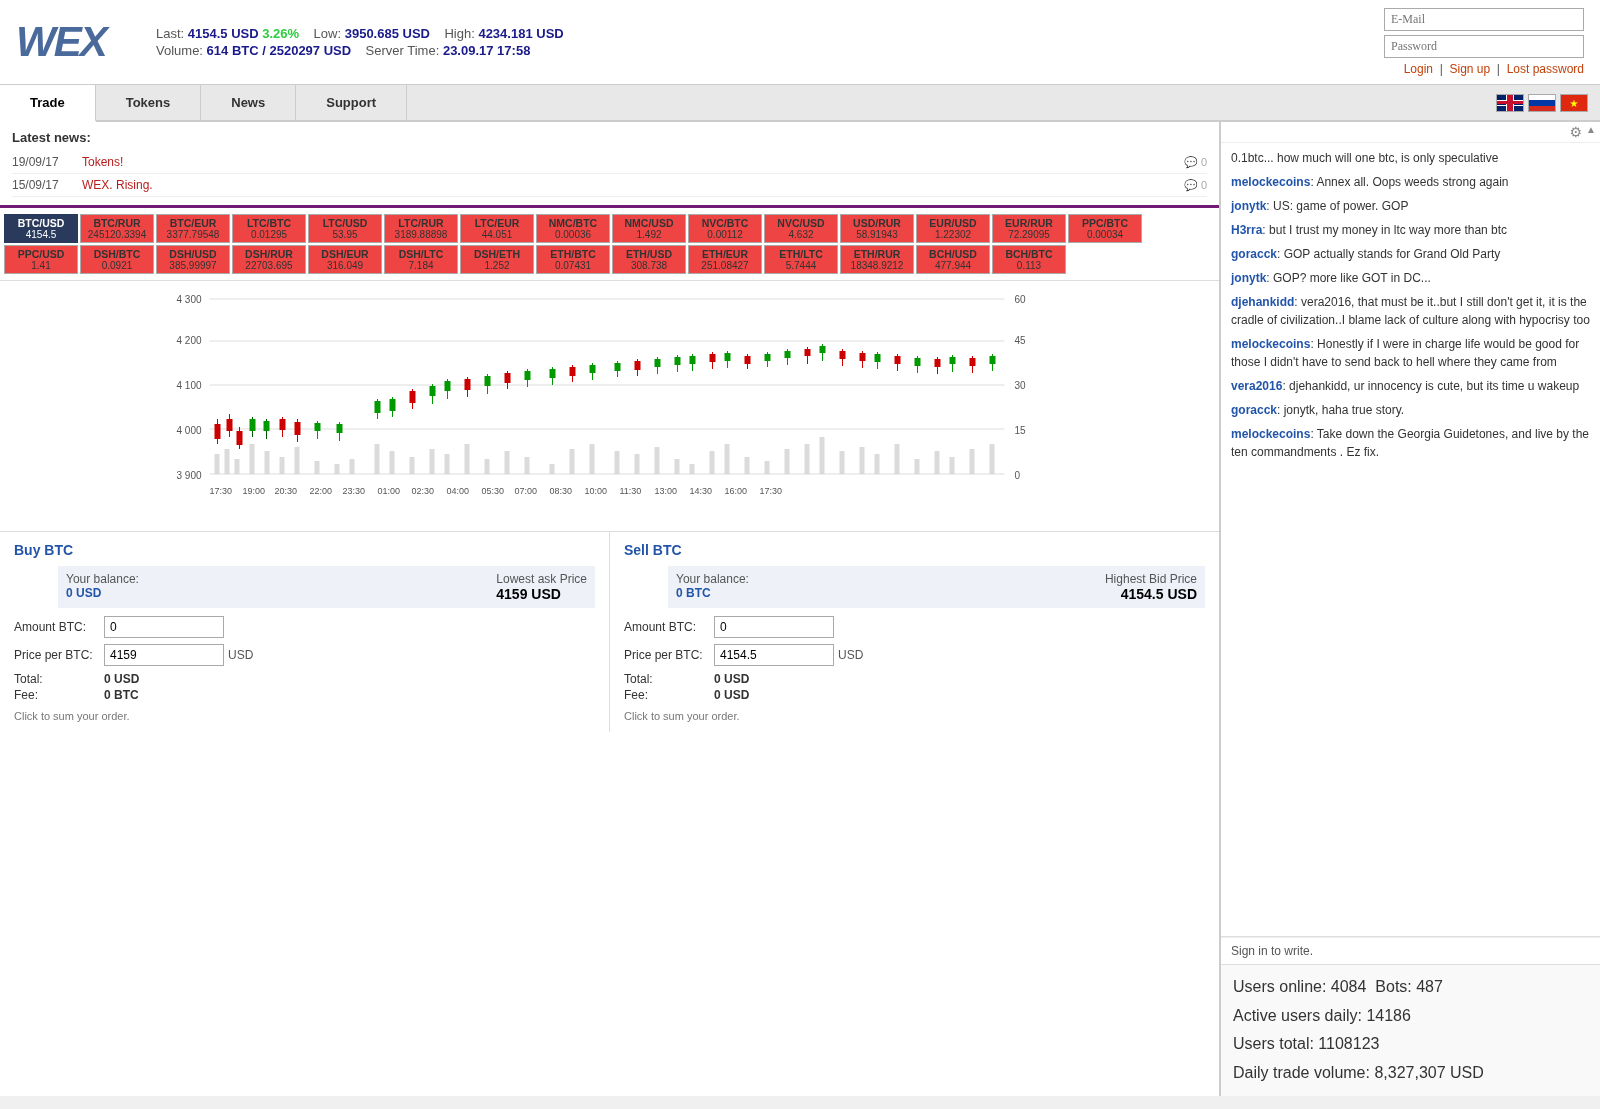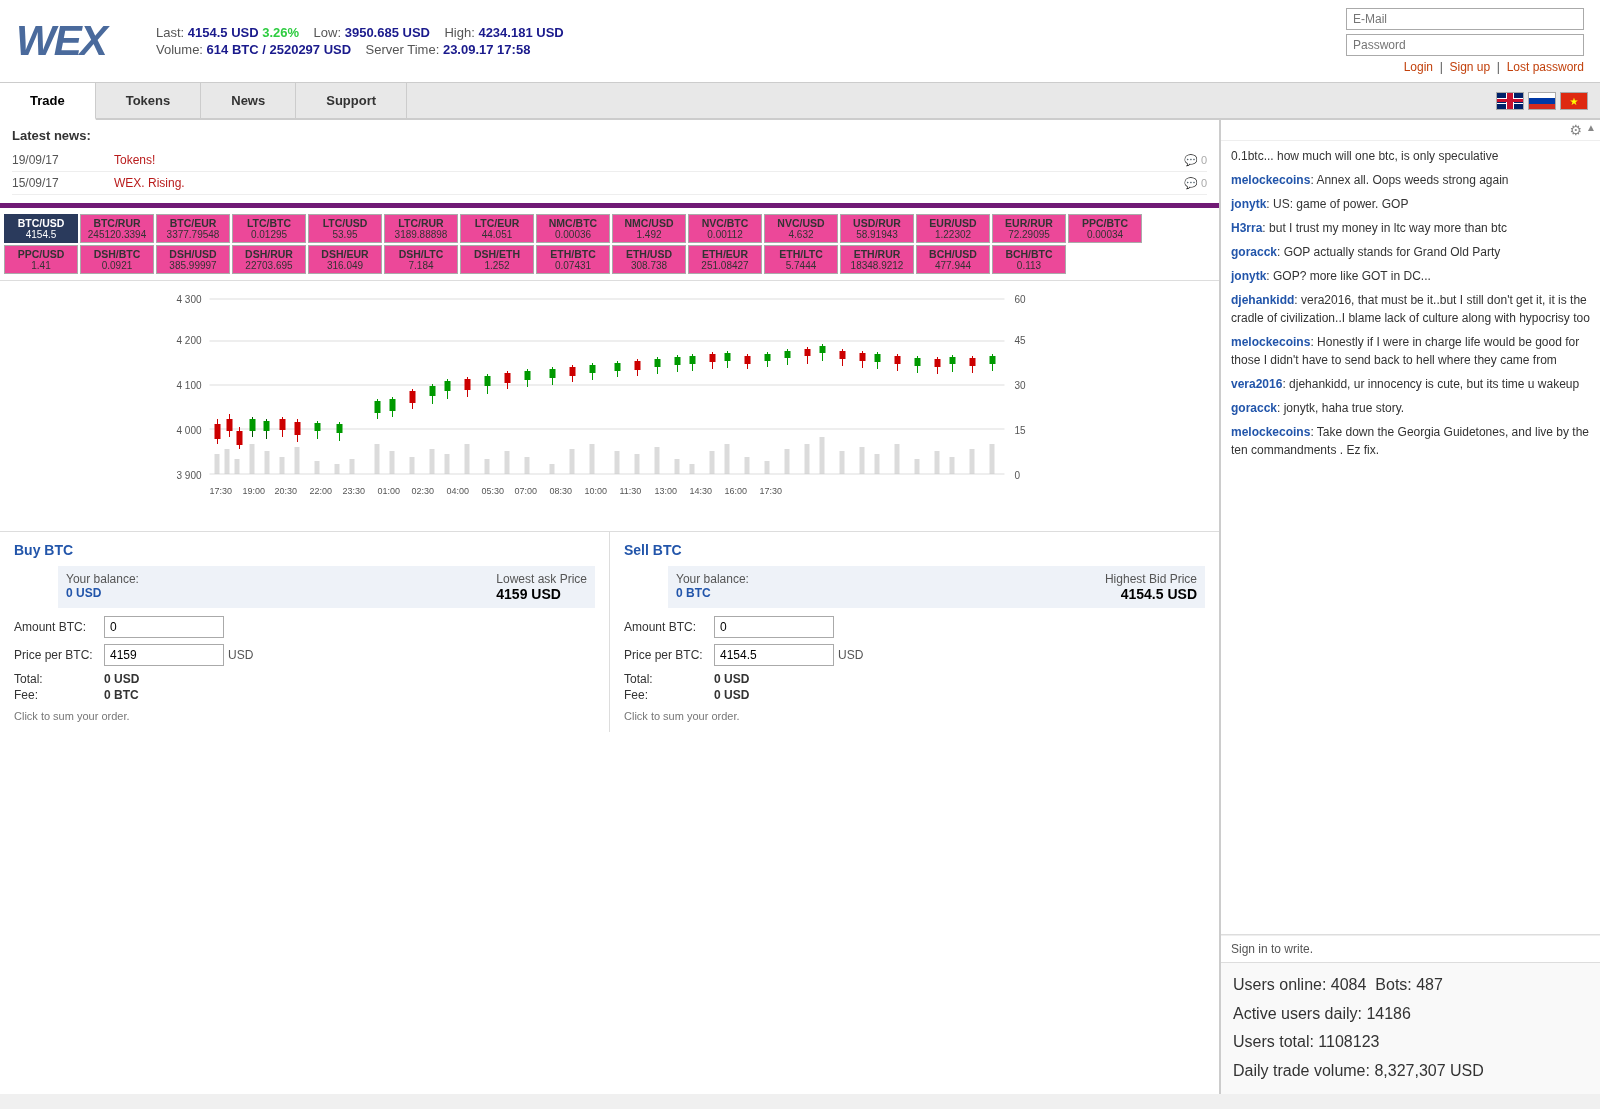--- a/index.html
+++ b/index.html
@@ -31,25 +31,26 @@
     .ticker-label { color: #555; }
     .ticker-value { color: #1a1a8c; font-weight: bold; }
     .ticker-positive { color: #2ecc40; font-weight: bold; }
     #auth-area {
       display: flex;
       flex-direction: column;
       gap: 4px;
       min-width: 200px;
     }
     #auth-area input {
-      width: 238px;
+      width: 200px;
       padding: 3px 6px;
       border: 1px solid #aaa;
       font-size: 12px;
       color: #999;
+      font-family: Liberation Serif, serif;
     }
     #auth-links {
       font-size: 12px;
       color: #555;
       text-align: right;
     }
     #auth-links a { color: #c2410c; text-decoration: none; }
 
     
     #nav {
@@ -100,51 +101,50 @@
       flex: 1;
       background: #fff;
       border-right: 1px solid #ccc;
       overflow-y: auto;
       padding: 0;
     }
 
     
     #news-section {
       padding: 8px 12px;
-      border-bottom: 5px solid #701a75;
+      border-bottom: 3px solid #701a75;
     }
     .news-title { font-weight: bold; font-size: 13px; margin-bottom: 6px; }
     .news-item {
       display: flex;
       align-items: flex-end;
       padding: 4px 0;
       border-bottom: 1px solid #eee;
       font-size: 12px;
-      gap: 32px;
     }
     .news-date { color: #555; min-width: 70px; }
     .news-link { color: #b91c1c; flex: 1; cursor: pointer; }
     .news-comment { color: #aaa; font-size: 11px; display: flex; align-items: center; gap: 2px; }
 
     
     #pairs-grid {
       padding: 6px 4px;
       display: flex;
       flex-wrap: wrap;
       gap: 2px;
       border-bottom: 1px solid #ddd;
     }
     .pair-cell {
       border: 1px solid #aaa;
       padding: 2px 5px;
       font-size: 10.5px;
       cursor: pointer;
       min-width: 74px;
       text-align: center;
-      background: #ec4899;
+      background: #ef4444;
     }
     .pair-cell.active { background: #2a3a5c; color: #fff; border-color: #2a3a5c; }
     .pair-cell .pair-name { font-weight: bold; display: block; }
     .pair-cell .pair-price { display: block; font-size: 10px; }
 
     
     #chart-area {
       padding: 8px;
       height: 250px;
       position: relative;

